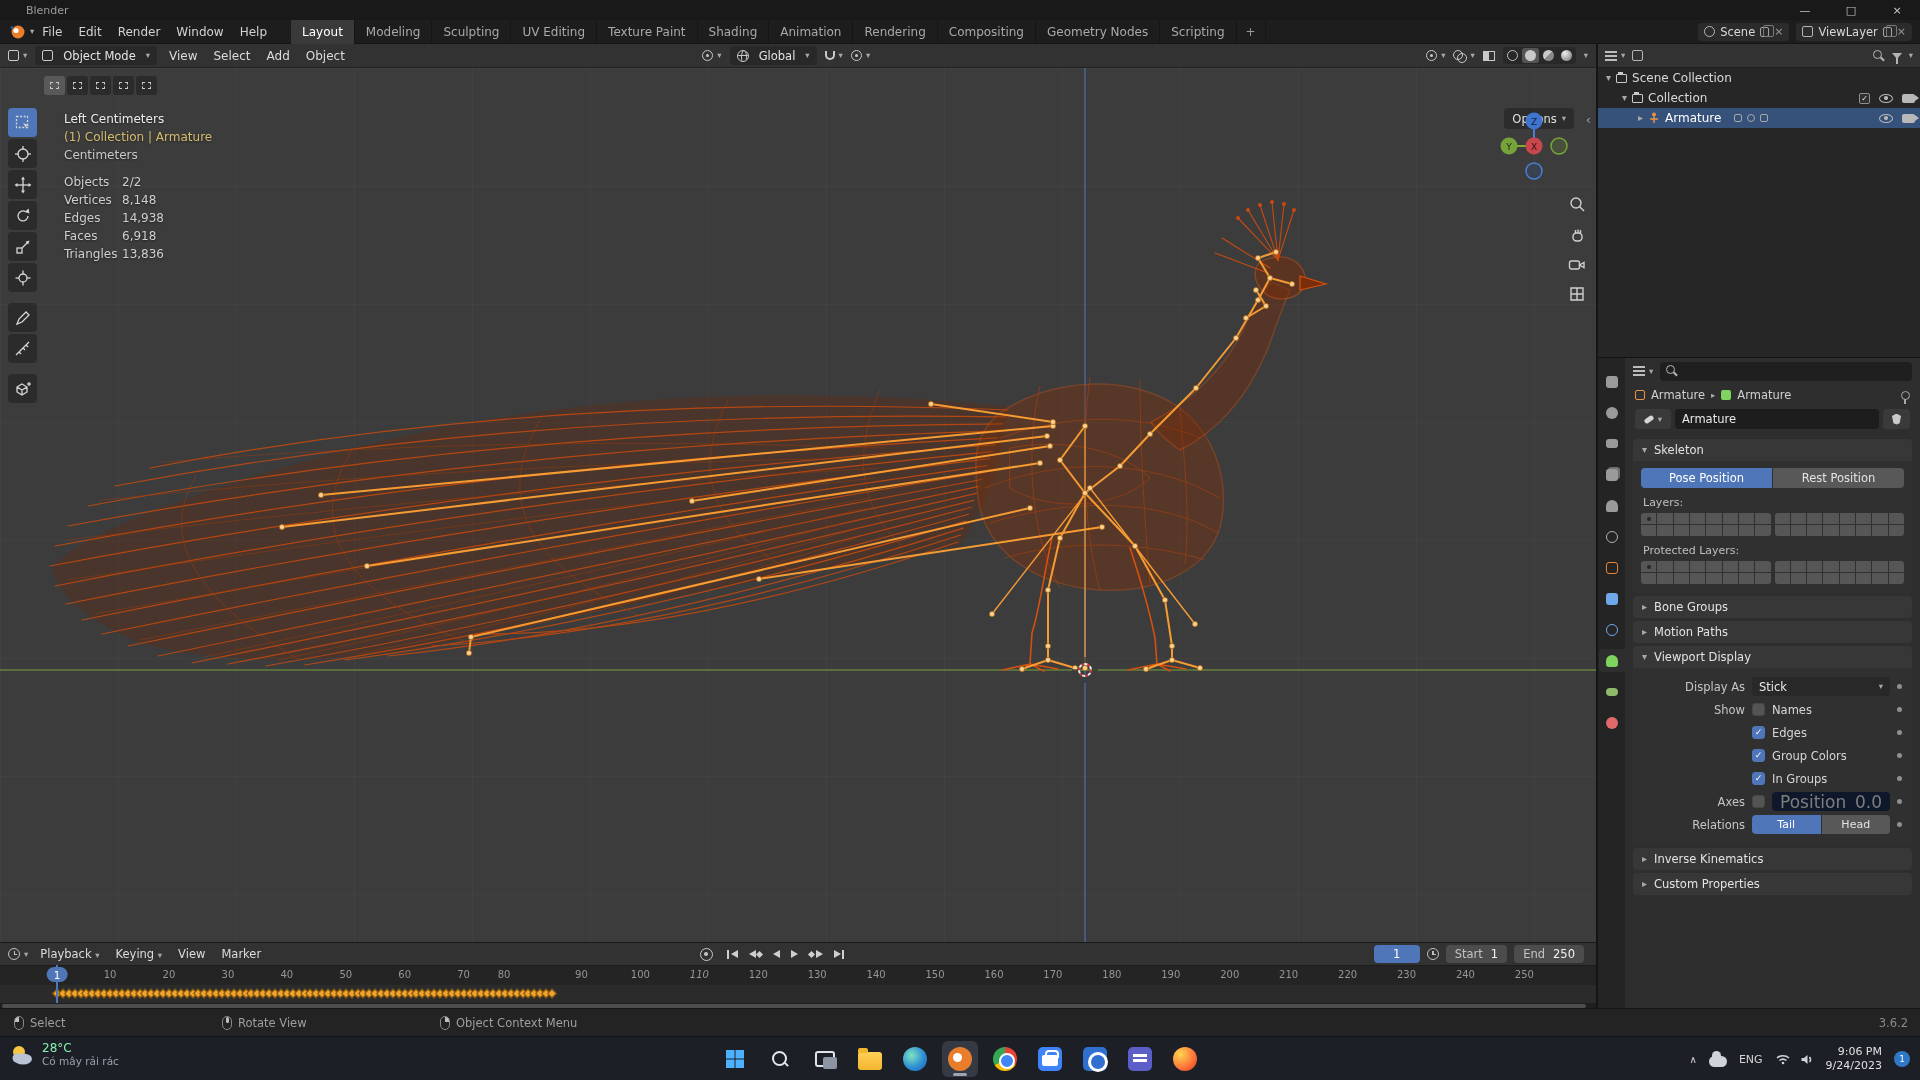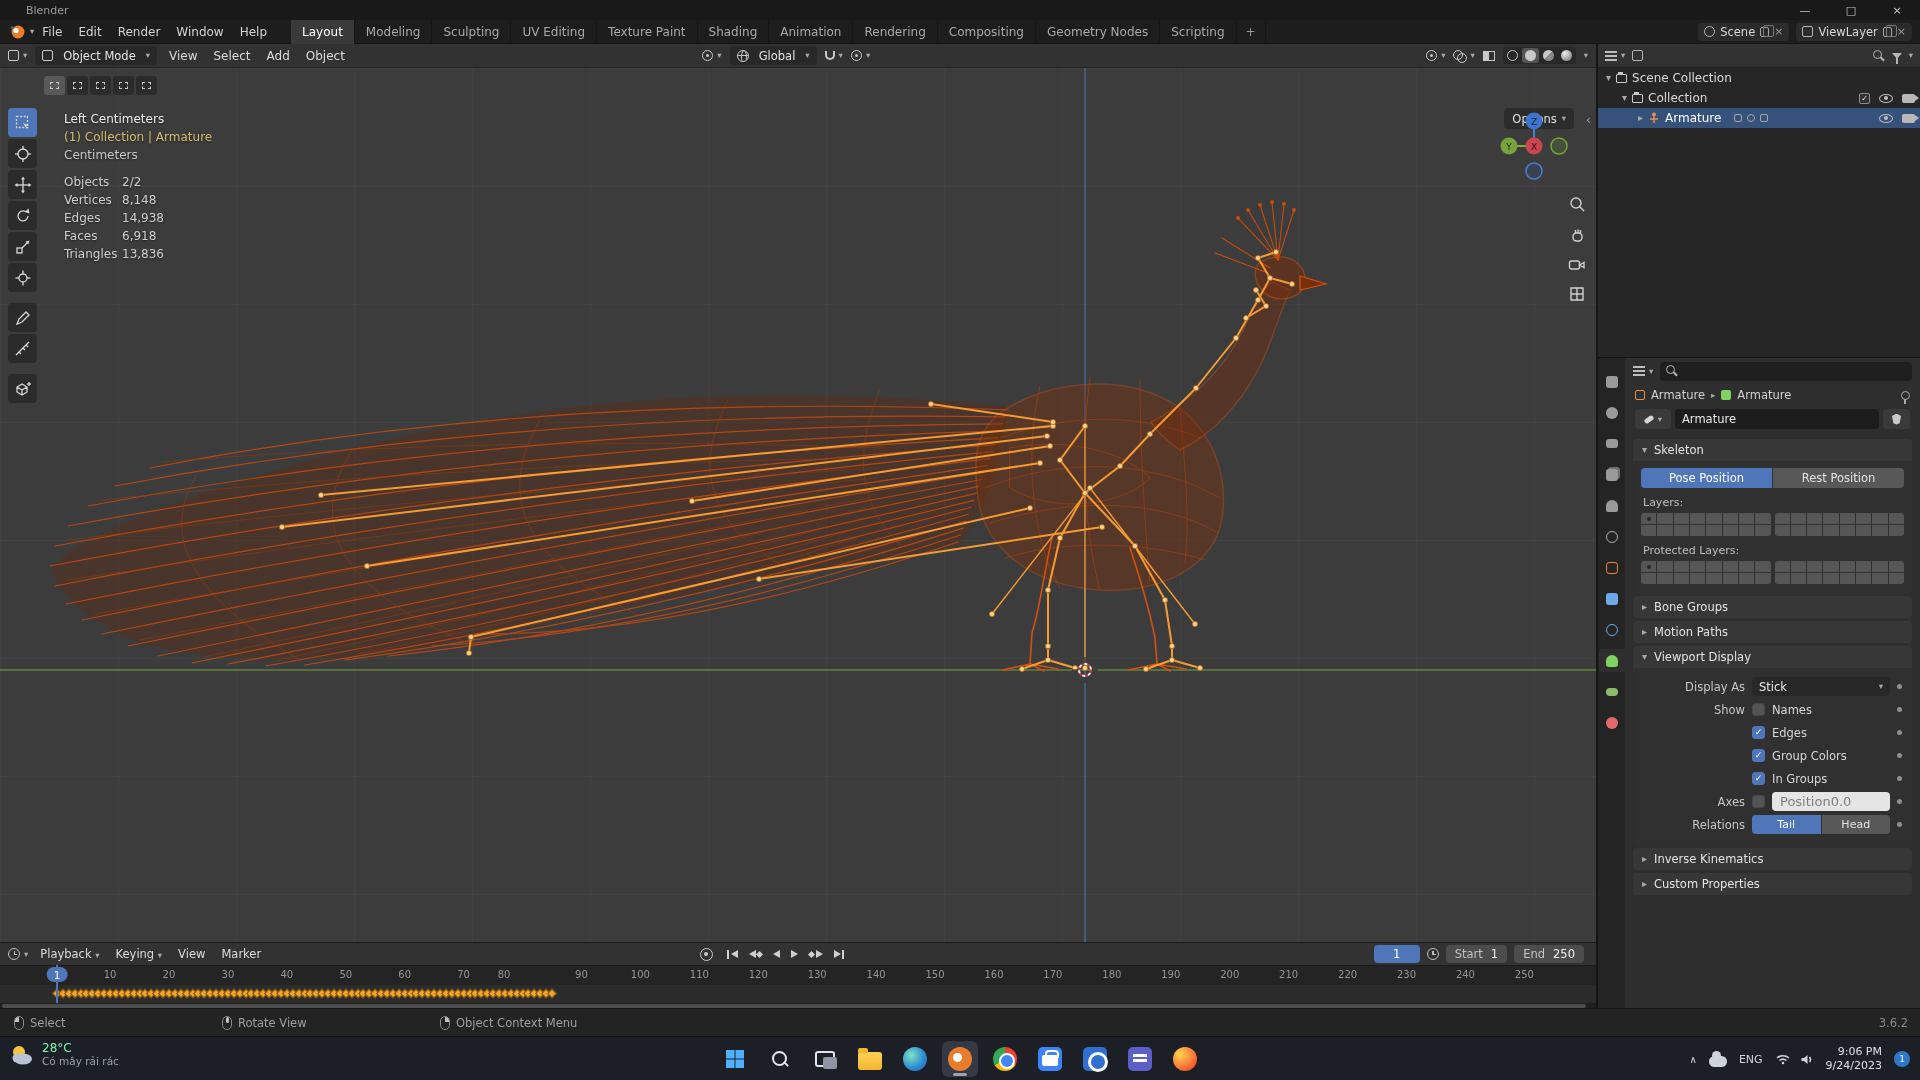--- a/index.html
+++ b/index.html
@@ -172,21 +172,21 @@
   .lcell.on::after{content:"";width:4px;height:4px;background:#262626;border-radius:50%}
   .vrow{display:flex;align-items:center;height:23px;gap:7px}
   .vlabel{width:104px;text-align:right;font-size:11.5px;color:#c6c6c6;flex:none}
   .vctrl{flex:1;display:flex;align-items:center;gap:7px;min-width:0}
   .dot{width:5px;height:5px;border-radius:50%;background:#8f8f8f;flex:none;margin-right:2px}
   .select{flex:1;height:19px;background:#282828;border-radius:4px;display:flex;align-items:center;padding:0 7px;font-size:11.5px;color:#e8e8e8;gap:4px}
   .select .chev{margin-left:auto}
   .cb{width:13px;height:13px;border-radius:3px;background:#545454;border:1px solid #464646;flex:none;display:flex;align-items:center;justify-content:center;font-size:9px;line-height:1;color:#fff}
   .cb.checked{background:#4f76b8;border-color:#4f76b8}
   .cb-label{font-size:11.5px;color:#d6d6d6}
-  .slider-dis{flex:1;height:19px;background:#e5e5e5;border-radius:4px;display:flex;align-items:center;justify-content:flex-start;padding:0 8px;font-size:13px;color:#7e7e7e}
+  .slider-dis{flex:1;height:19px;background:#0f172a;border-radius:4px;display:flex;align-items:center;justify-content:space-between;padding:0 8px;font-size:17px;color:#7e7e7e}
   .btn-pair.sm{flex:1}
   .btn-pair.sm .btn{height:19px;font-size:11px}
 
   
   #statusbar{position:absolute;left:0;top:1008px;width:1920px;height:28px;background:#232323;border-top:1px solid #161616}
   .hint{position:absolute;top:0;height:28px;display:flex;align-items:center;gap:6px;color:#9f9f9f;font-size:11.5px}
   .mouse{width:10px;height:14px;border:1px solid #8a8a8a;border-radius:5px;position:relative}
   .mouse::before{content:"";position:absolute;background:#c0c0c0}
   .mouse.lmb::before{left:0;top:0;width:4px;height:5px;border-radius:4px 0 0 0}
   .mouse.mmb::before{left:3px;top:0;width:3px;height:6px;border-radius:2px}
@@ -748,21 +748,21 @@
       <span class="tick" style="left: 110.037px;">10</span>
       <span class="tick" style="left: 168.967px;">20</span>
       <span class="tick" style="left: 227.897px;">30</span>
       <span class="tick" style="left: 286.827px;">40</span>
       <span class="tick" style="left: 345.757px;">50</span>
       <span class="tick" style="left: 404.687px;">60</span>
       <span class="tick" style="left: 463.617px;">70</span>
       <span class="tick" style="left: 504px;">80</span>
       <span class="tick" style="left: 581.477px;">90</span>
       <span class="tick" style="left: 640.407px;">100</span>
-      <span class="tick" style="left: 699.337px;">110</span>
+      <span class="tick" style="left: 699.337px; font-style: italic;">110</span>
       <span class="tick" style="left: 758.267px;">120</span>
       <span class="tick" style="left: 817.197px;">130</span>
       <span class="tick" style="left: 876.127px;">140</span>
       <span class="tick" style="left: 935.057px;">150</span>
       <span class="tick" style="left: 993.987px;">160</span>
       <span class="tick" style="left: 1052.92px;">170</span>
       <span class="tick" style="left: 1111.85px;">180</span>
       <span class="tick" style="left: 1170.78px;">190</span>
       <span class="tick" style="left: 1229.71px;">200</span>
       <span class="tick" style="left: 1288.64px;">210</span>

